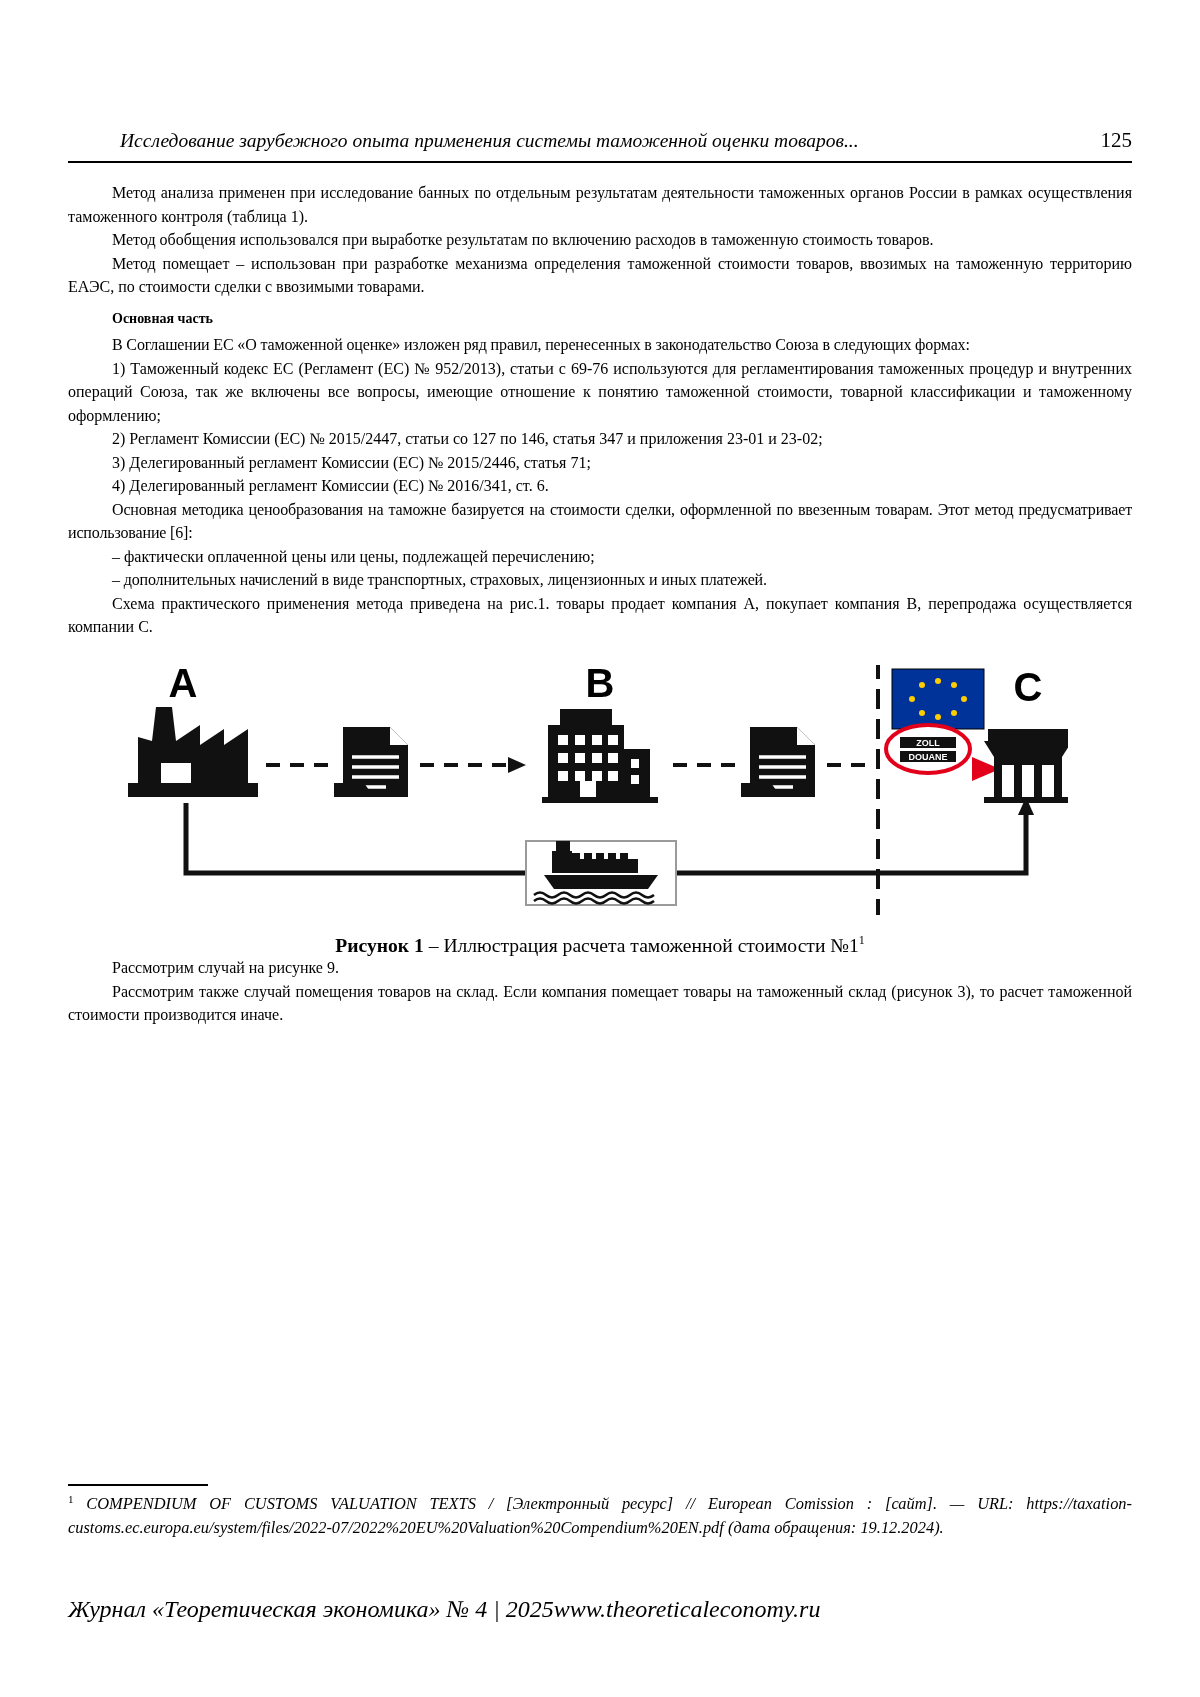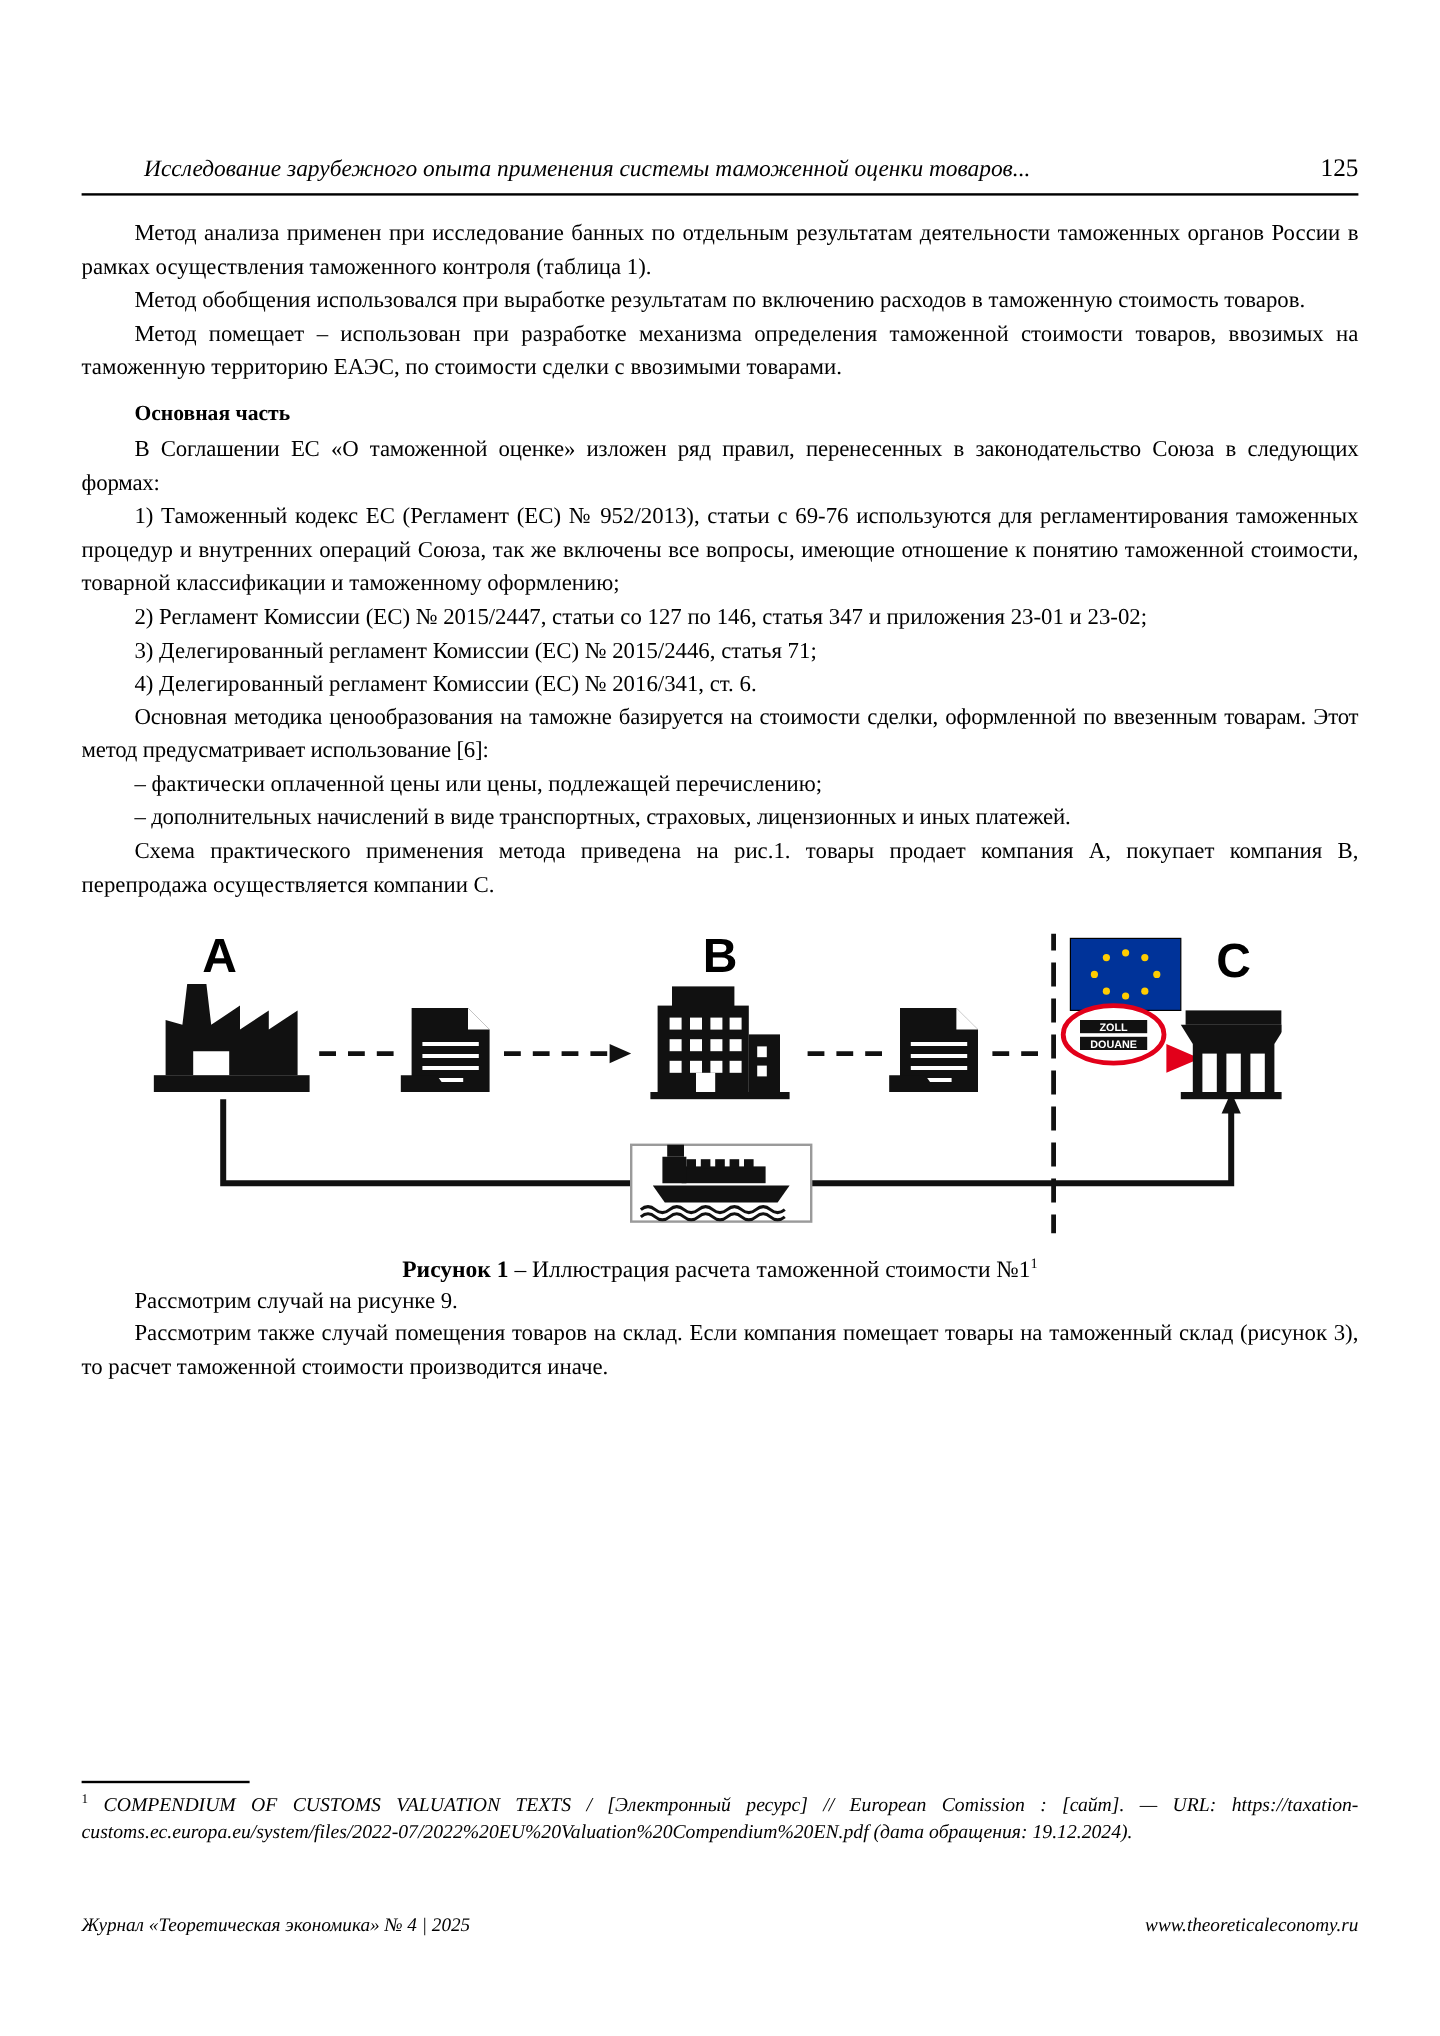--- a/index.html
+++ b/index.html
@@ -47,29 +47,29 @@
   }
   .rule {
     border-top: 2px solid #000;
     width: 100%;
     margin-bottom: 18px;
   }
 
   
   p.body {
     margin: 0 0 0 0;
-    font-size: 19px;
+    font-size: 16px;
     line-height: 1.47;
     text-align: justify;
     text-indent: 44px;
     hyphens: none;
   }
   p.subhead {
     margin: 10px 0 4px 0;
-    font-size: 18px;
+    font-size: 14px;
     font-weight: bold;
     text-indent: 44px;
     line-height: 1.47;
   }
   .tight { letter-spacing: -0.15px; }
 
   
   .figure-wrap {
     margin-top: 26px;
     position: relative;
@@ -110,23 +110,23 @@
   }
   .footnote sup { font-style: normal; font-size: 11px; }
 
   
   .footer {
     position: absolute;
     left: 68px;
     top: 1596px;
     width: 1064px;
     display: flex;
-    justify-content: space-between;
+    justify-content: flex-start;
     align-items: baseline;
-    font-size: 16px;
+    font-size: 24px;
     font-style: italic;
   }
   .footer .right { font-style: italic; }
 
   svg text { font-family: "Liberation Sans", sans-serif; }
 </style>
 </head>
 <body>
 
 <div class="page">

